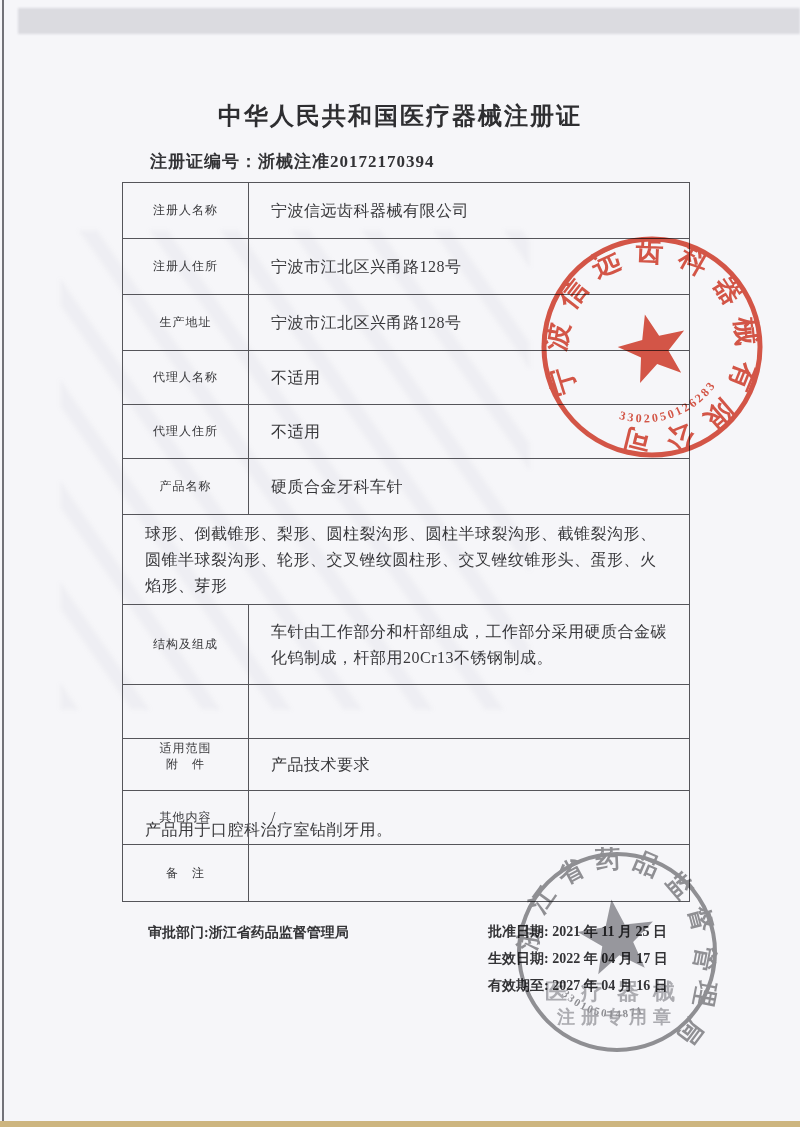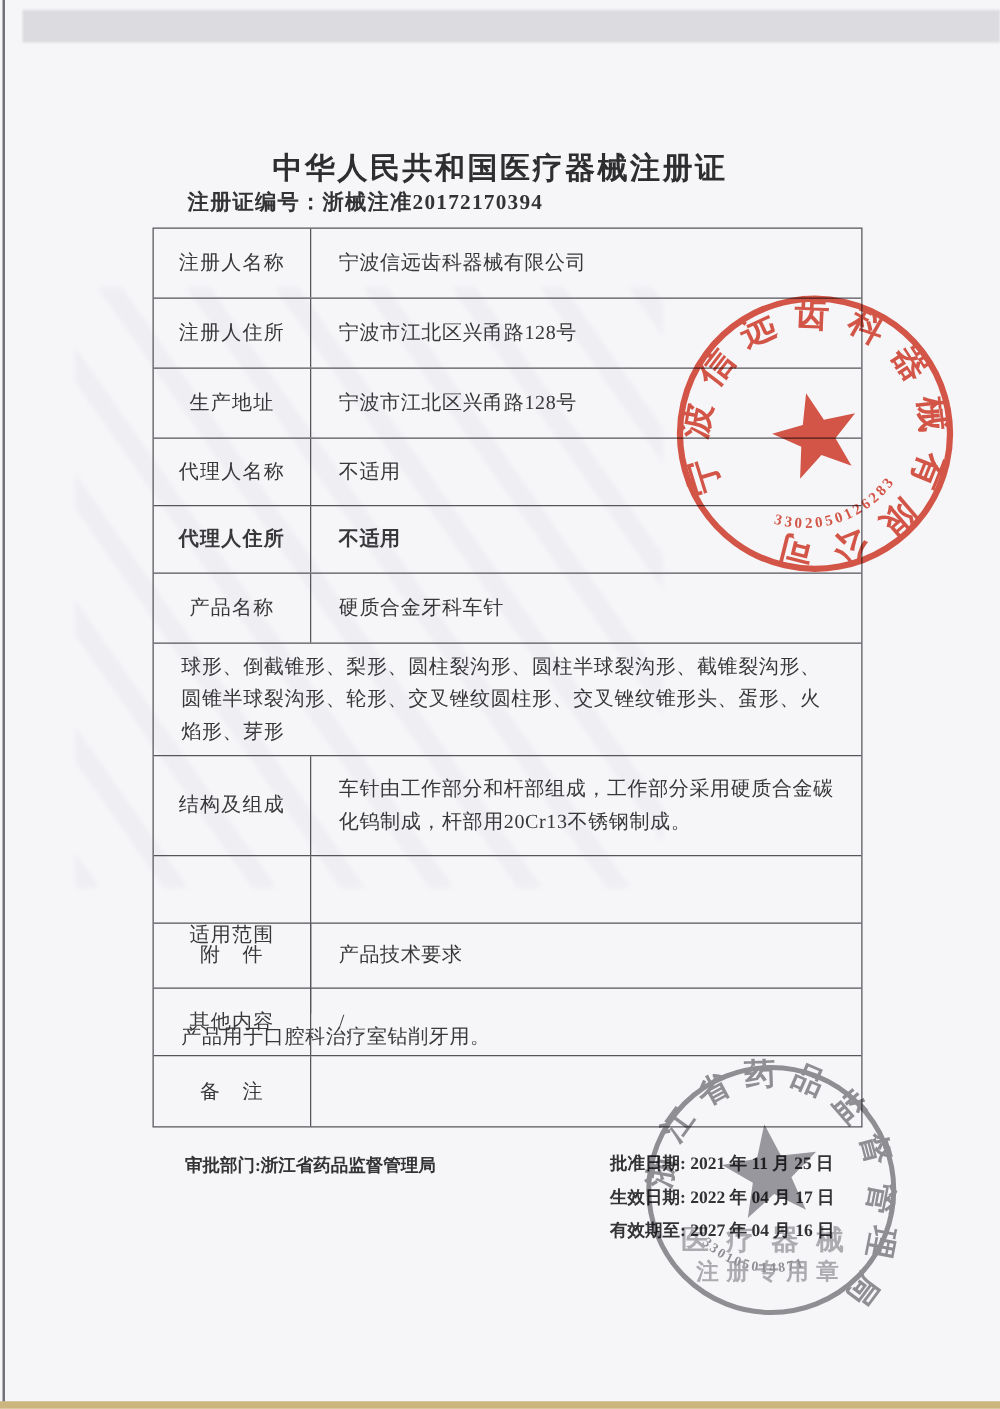--- a/index.html
+++ b/index.html
@@ -32,39 +32,38 @@
     background: repeating-linear-gradient(55deg,
       rgba(120,120,145,0.055) 0 16px, transparent 16px 58px);
     filter: blur(2px);
     pointer-events: none;
   }
   .doc-title {
     position: absolute; left: 0; top: 100px; width: 800px;
     text-align: center;
     font-size: 24px; font-weight: bold; letter-spacing: 2px;
     color: #2e2e31;
-    margin-top: 18px;
   }
   .reg-line {
     position: absolute; left: 150px; top: 150px;
     font-size: 17px; font-weight: bold; color: #333336;
     letter-spacing: 1px;
   }
   .cert-table {
     position: absolute; left: 122px; top: 182px; width: 568px;
     border: 1px solid #55555a;
     background: transparent;
   }
   .t-row { display: flex; border-bottom: 1px solid #55555a; }
   .t-row:last-child { border-bottom: none; }
   .t-label {
     width: 126px; flex: 0 0 126px;
     border-right: 1px solid #55555a;
     display: flex; align-items: center; justify-content: center;
-    font-size: 16px; color: #38383b;
+    font-size: 12px; color: #38383b;
     letter-spacing: 1px;
     text-align: center;
   }
   .t-value {
     flex: 1;
     display: flex; align-items: center;
     padding: 6px 20px 6px 22px;
     font-size: 16px; color: #38383b;
     line-height: 26px;
     letter-spacing: 0.5px;
@@ -113,21 +112,21 @@
         <div class="t-value">宁波市江北区兴甬路128号</div>
       </div>
       <div class="t-row" style="height: 56px;">
         <div class="t-label">生产地址</div>
         <div class="t-value">宁波市江北区兴甬路128号</div>
       </div>
       <div class="t-row" style="height: 54px;">
         <div class="t-label">代理人名称</div>
         <div class="t-value">不适用</div>
       </div>
-      <div class="t-row" style="height: 54px; font-weight: bold;">
+      <div class="t-row" style="height: 54px;">
         <div class="t-label">代理人住所</div>
         <div class="t-value">不适用</div>
       </div>
       <div class="t-row" style="height: 56px;">
         <div class="t-label">产品名称</div>
         <div class="t-value">硬质合金牙科车针</div>
       </div>
       <div class="t-row" style="height: 90px;">
         <div class="t-value">球形、倒截锥形、梨形、圆柱裂沟形、圆柱半球裂沟形、截锥裂沟形、圆锥半球裂沟形、轮形、交叉锉纹圆柱形、交叉锉纹锥形头、蛋形、火焰形、芽形</div>
       </div>

